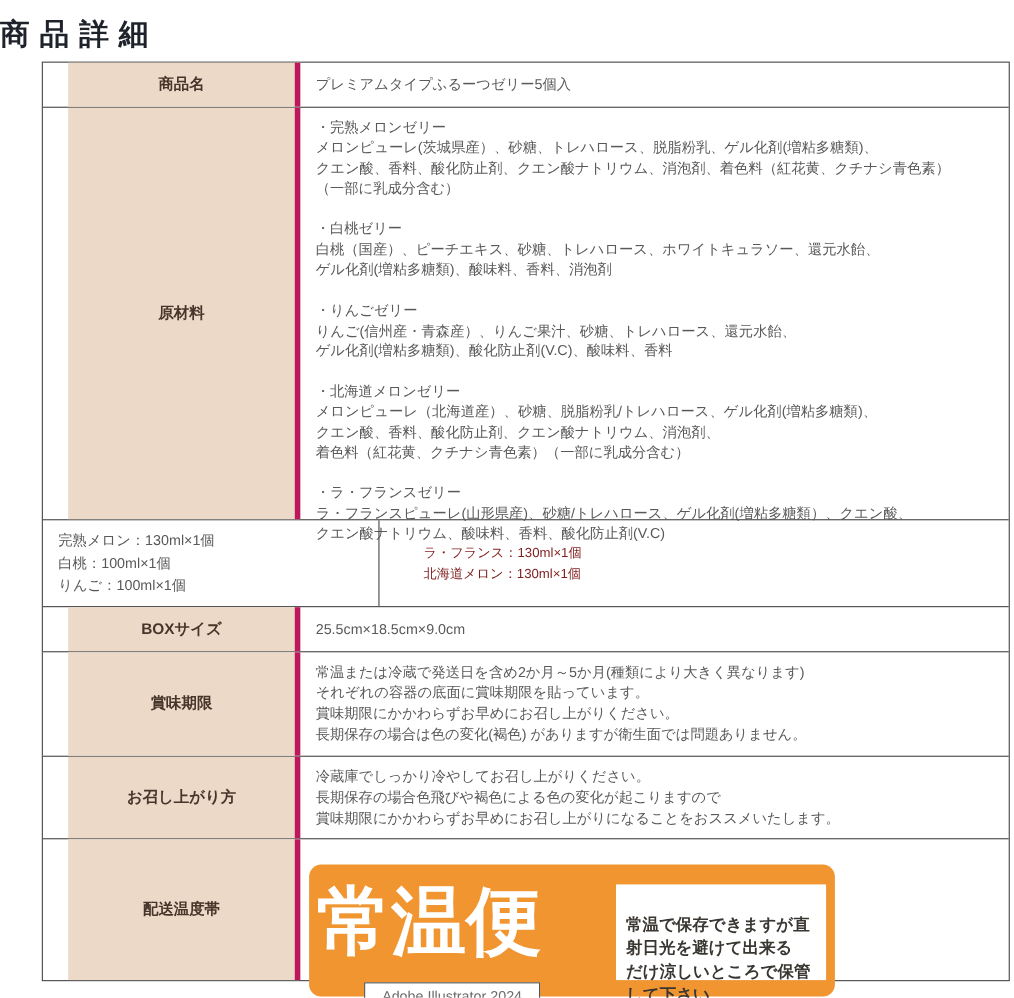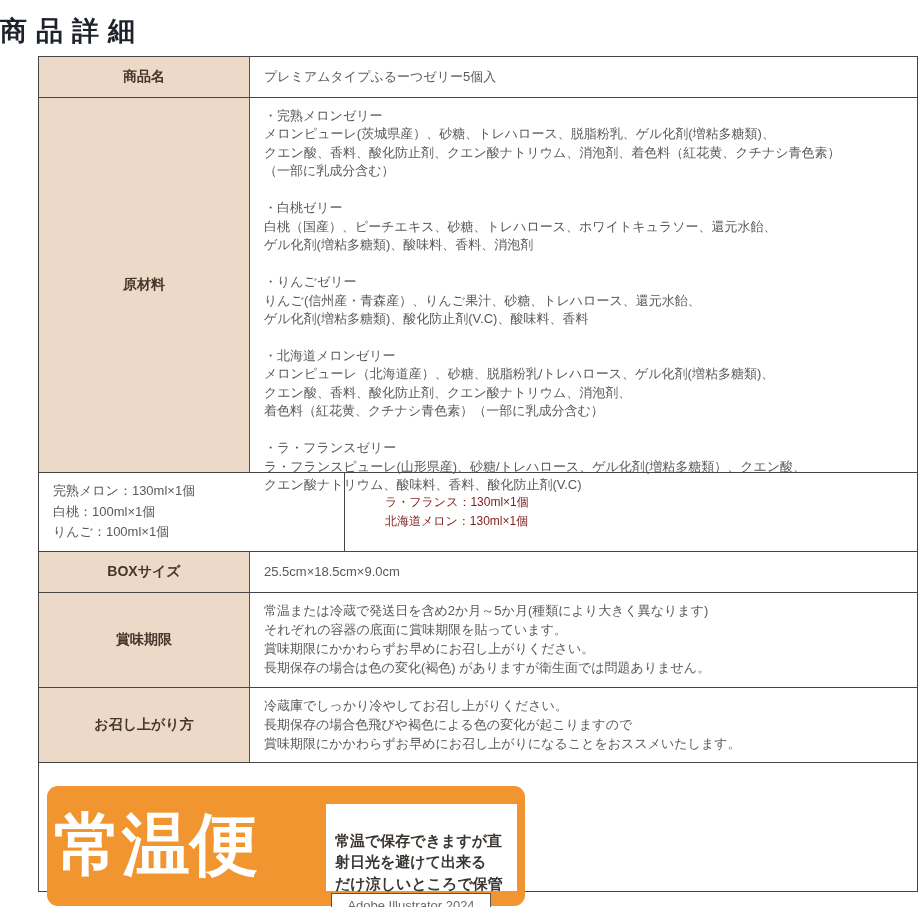--- a/index.html
+++ b/index.html
@@ -18,24 +18,25 @@
   }
   .spec-table {
     position:absolute; left:38px; top:56px; width:880px;
     border:1px solid #454545;
   }
   .row { display:flex; border-bottom:1px solid #454545; }
   .row:last-child { border-bottom:none; }
   .label-cell {
     width:211px; flex:0 0 211px;
     background:#EDD9C7;
-    border-right:1px solid #be185d;
+    border-right:5px solid #be185d;
     display:flex; align-items:center; justify-content:center;
     font-size:14px; font-weight:700; color:#46352a;
     text-align:center;
+    margin-left:23px;
   }
   .value-cell {
     flex:1; padding:9px 14px;
     font-size:13px; color:#595959; line-height:1.45;
     white-space:pre-line;
   }
   .v-center { display:flex; align-items:center; padding-top:0; padding-bottom:0; }
   .r-name   { height:41px; }
   .r-ingred { height:375px; }
   .r-vol    { height:79px; }
@@ -60,21 +61,21 @@
   .ship-cell { flex:1; padding:4px 0 0 8px; }
   .banner {
     position:relative;
     width:478px; height:120px;
     background:#F0952F;
     border-radius:11px;
   }
   .banner-title {
     position:absolute; left:7px; top:50%; transform:translateY(-52%);
     font-size:68px; font-weight:700; color:#ffffff; letter-spacing:0px;
-    font-family:Liberation Sans, sans-serif;
+    font-family:Liberation Mono, monospace;
   }
   .banner-note {
     position:absolute; left:231px; right:8px; top:18px; bottom:15px;
     background:#ffffff;
     padding:6px 8px 0 9px;
     font-family:"Liberation Serif","DejaVu Serif",serif;
     font-weight:700; font-size:15px; line-height:1.42;
     white-space:pre-line;
     margin-left:48px;
   }
@@ -148,20 +149,21 @@
   </div>
 
   <div class="row r-eat">
     <div class="label-cell">お召し上がり方</div>
     <div class="value-cell">冷蔵庫でしっかり冷やしてお召し上がりください。
 長期保存の場合色飛びや褐色による色の変化が起こりますので
 賞味期限にかかわらずお早めにお召し上がりになることをおススメいたします。</div>
   </div>
 
   <div class="row r-ship">
+    <div class="label-cell">配送温度帯</div>
     <div class="value-cell ship-cell">
       <div class="banner">
         <div class="banner-title">常温便</div>
         <div class="banner-note">
           <span class="note-black">常温で保存できますが直射日光を避けて出来る
 だけ涼しいところで保管して下さい。</span>
         </div>
       </div>
     </div>
   </div>

